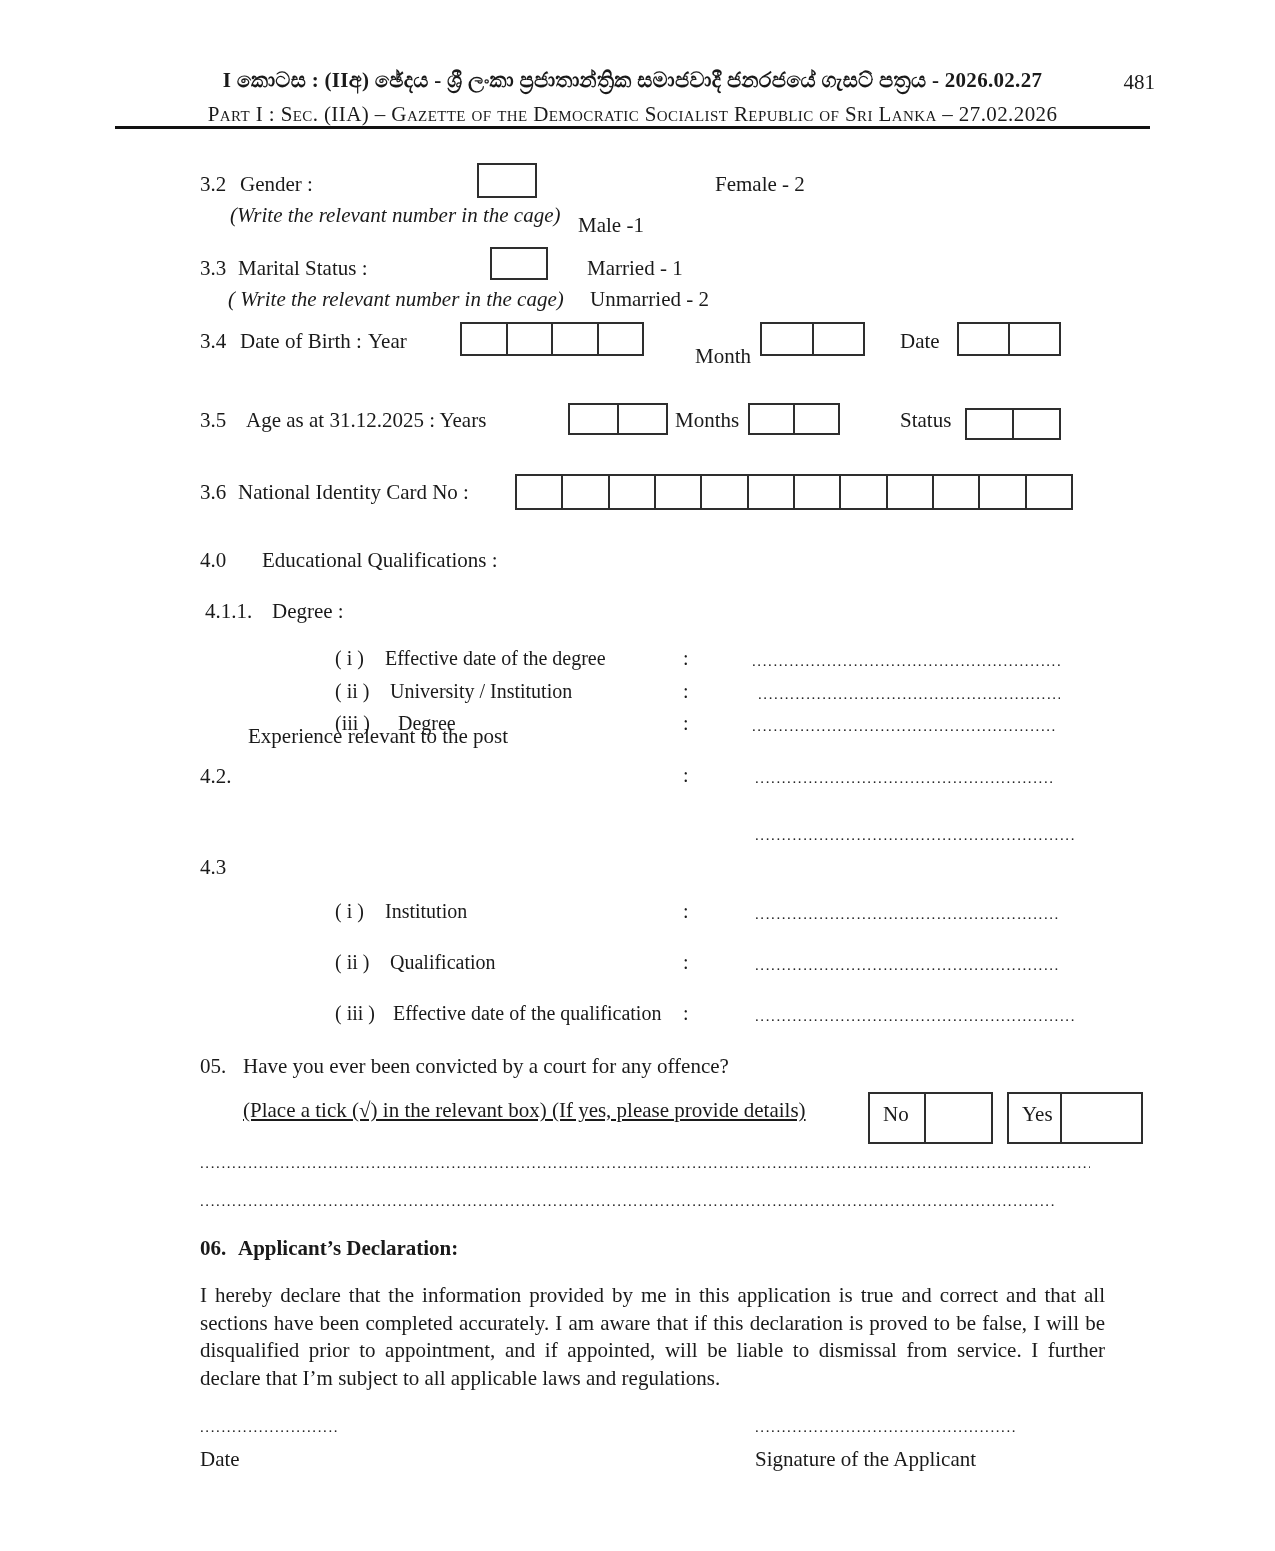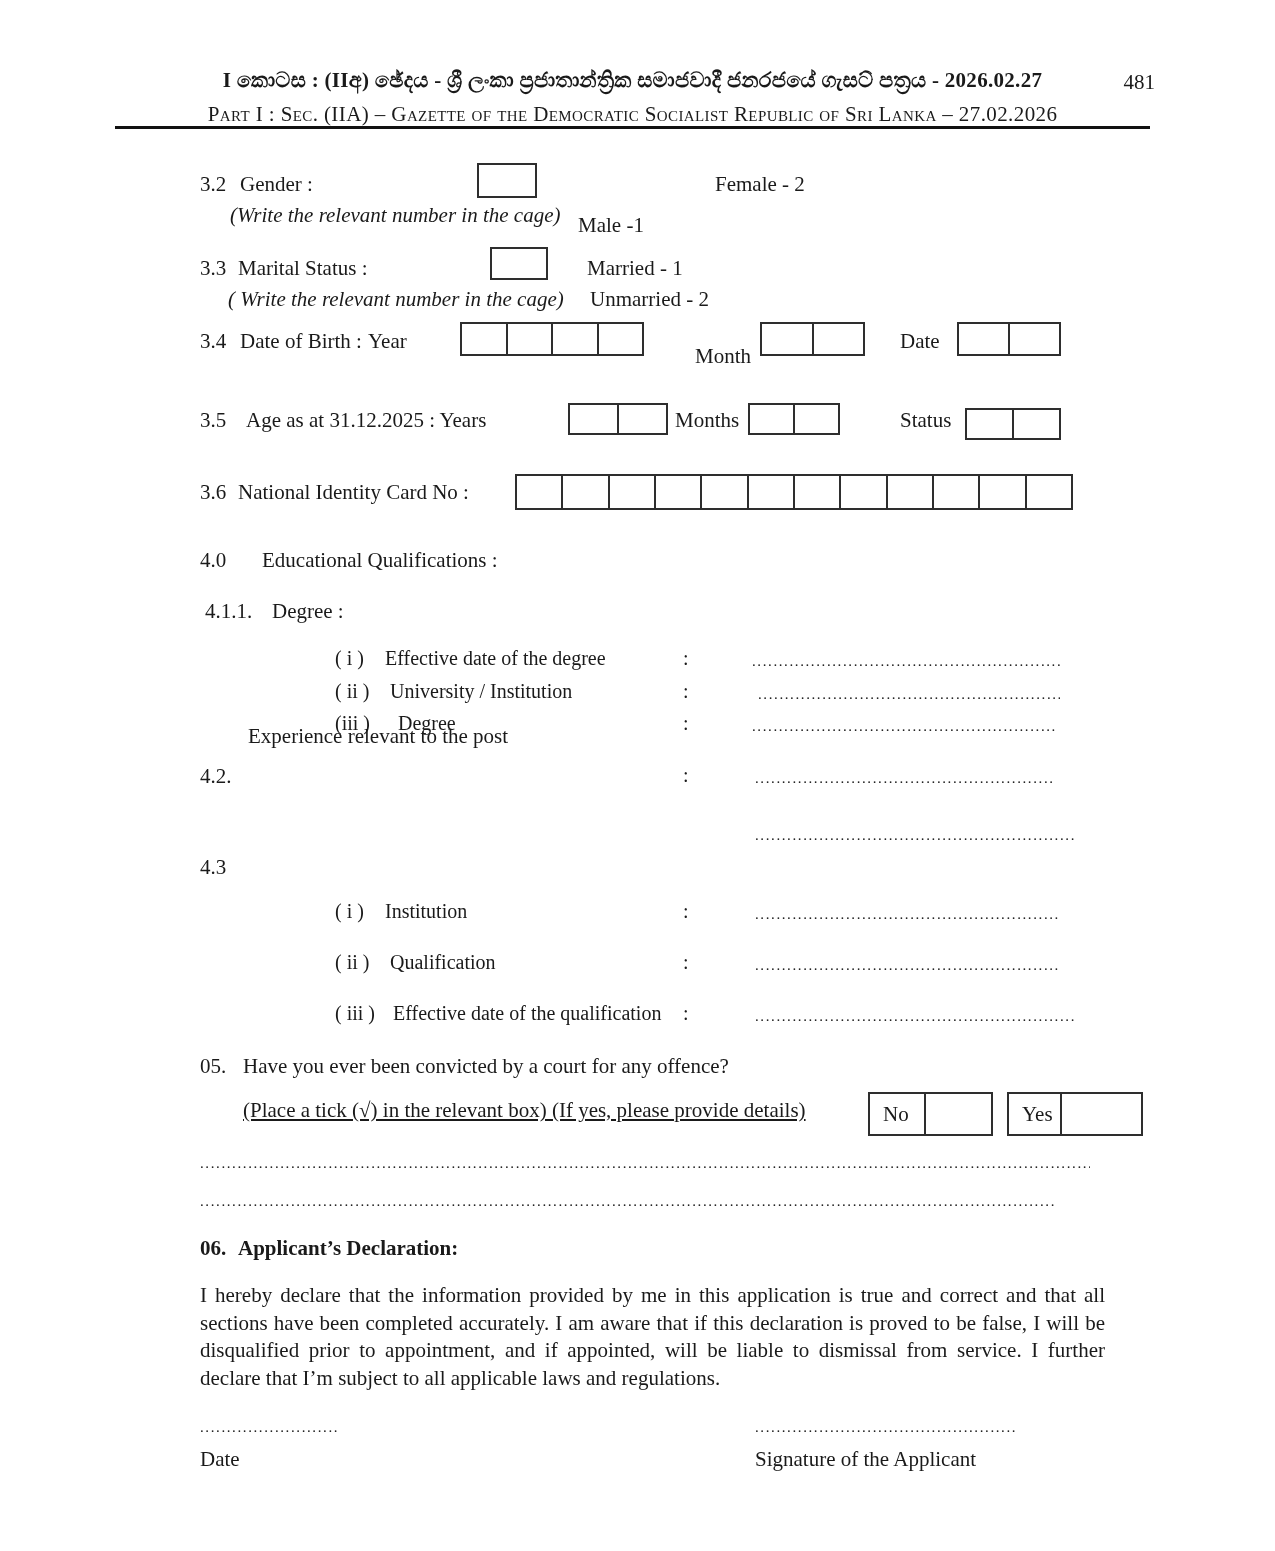--- a/index.html
+++ b/index.html
@@ -16,21 +16,21 @@
   .center{text-align:center;}
   .sinhala{font-size:21px;font-weight:bold;letter-spacing:0.3px;}
   .smallcaps{font-variant:small-caps;font-size:21px;letter-spacing:0.4px;}
   .rule{background:#111;}
   .cagebox{border:2px solid #2e2e2e;background:#fff;box-sizing:border-box;}
   .cellbox{display:flex;border:2px solid #2e2e2e;background:#fff;box-sizing:border-box;}
   .cellbox .cell{flex:1 1 0;border-right:2px solid #2e2e2e;box-sizing:border-box;}
   .cellbox .cell:last-child{border-right:none;}
   .dots{overflow:hidden;white-space:nowrap;font-size:15px;letter-spacing:1.6px;
         color:#1c1c1c;height:18px;line-height:18px;}
-  .tickbox{display:flex;border:2px solid #2e2e2e;background:#fff;box-sizing:border-box;height:44px;}
+  .tickbox{display:flex;border:2px solid #2e2e2e;background:#fff;box-sizing:border-box;height:52px;}
   .tickbox .lblcell{border-right:2px solid #2e2e2e;box-sizing:border-box;
         font-size:21px;line-height:40px;padding-left:13px;}
   .tickbox .emptycell{flex:1 1 0;}
   .para{font-size:21px;line-height:27.5px;text-align:justify;}
 </style>
 </head>
 <body>
 
 <div class="page">
 

